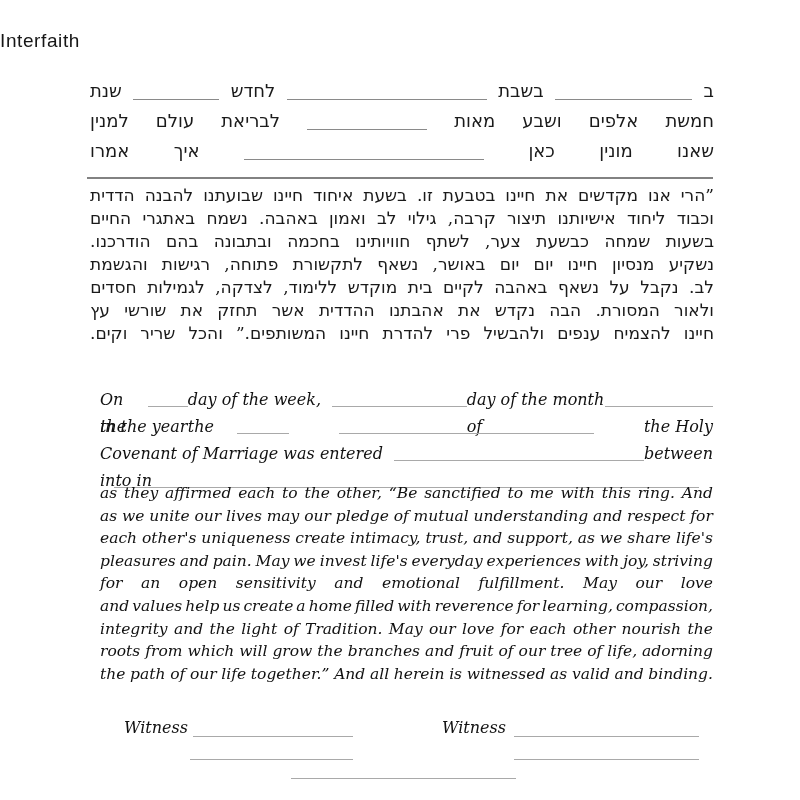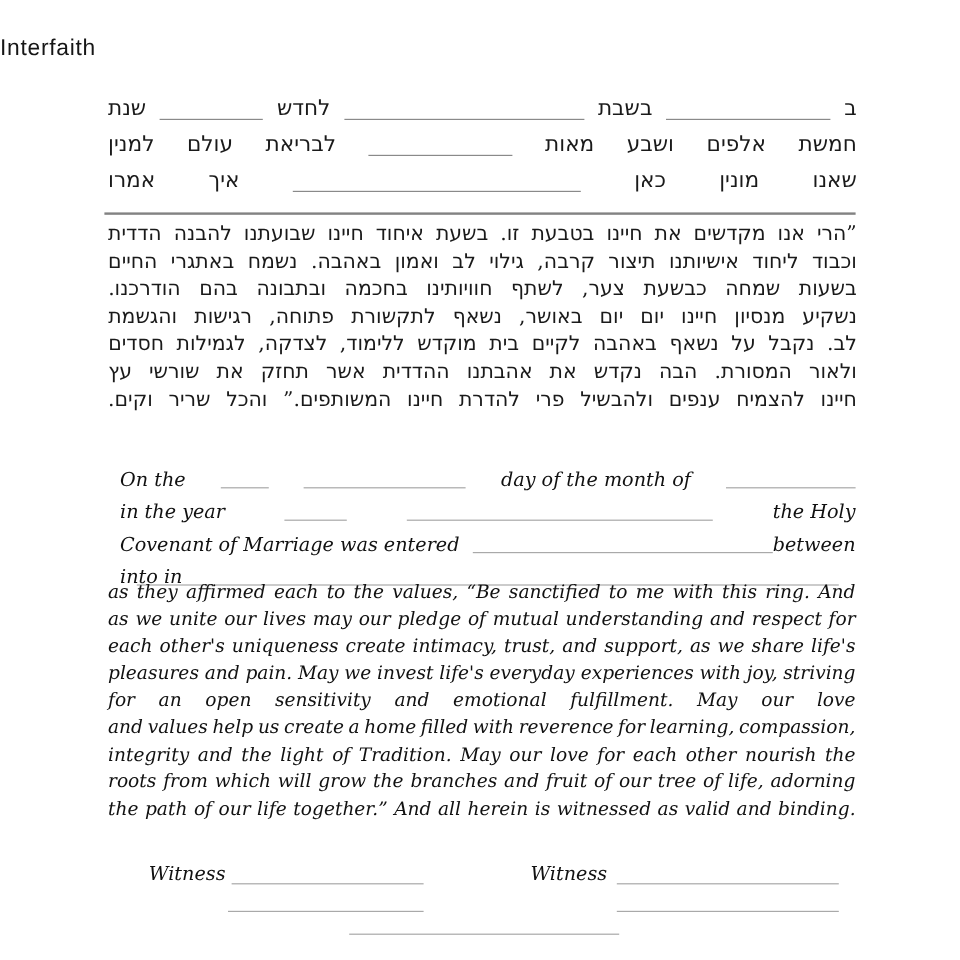--- a/index.html
+++ b/index.html
@@ -31,21 +31,21 @@
   .jline{display:flex;justify-content:space-between;white-space:nowrap;}
 
   
   .script{font-family:"DejaVu Serif","Liberation Serif",serif;font-style:italic;color:#111;}
 
   .eng-fill{position:absolute;top:386px;left:90px;right:87px;font-size:16px;margin-left:10px;}
   .erow{display:flex;justify-content:space-between;align-items:baseline;height:27px;line-height:27px;}
   .erow.center{justify-content:center;}
 
   .eng-para{position:absolute;top:482px;left:90px;right:87px;font-size:15.5px;}
-  .eng-para .jline{height:22.6px;line-height:22.6px;}
+  .eng-para .jline{height:22.6px;line-height:22.6px;margin-left:10px;}
 
   
   .witness{position:absolute;top:716px;left:90px;right:88px;height:70px;font-size:16px;}
   .witness .wlabel{position:absolute;top:2px;}
   .wline{position:absolute;height:0;border-bottom:1px solid #a9a9a9;}
 </style>
 </head>
 <body>
 
 <div class="page">
@@ -179,20 +179,21 @@
         <span>והכל</span>
         <span>שריר</span>
         <span>וקים.</span>
       </div>
   </div>
 
   <div class="eng-fill script">
     <div class="erow">
       <span>On the</span>
       <span class="blank lt" style="width:40px"></span>
+      <span>day of the week, the</span>
       <span class="blank lt" style="width:135px"></span>
       <span>day of the month of</span>
       <span class="blank lt" style="width:108px"></span>
     </div>
     <div class="erow">
       <span>in the year</span>
       <span class="blank lt" style="width:52px"></span>
       <span class="blank lt" style="width:255px"></span>
       <span>the Holy</span>
     </div>
@@ -207,21 +208,21 @@
   </div>
 
   <div class="eng-para script">
     <div class="jline">
         <span>as</span>
         <span>they</span>
         <span>affirmed</span>
         <span>each</span>
         <span>to</span>
         <span>the</span>
-        <span>values,</span>
+        <span>other,</span>
         <span>“Be</span>
         <span>sanctified</span>
         <span>to</span>
         <span>me</span>
         <span>with</span>
         <span>this</span>
         <span>ring.</span>
         <span>And</span>
       </div>
     <div class="jline">

